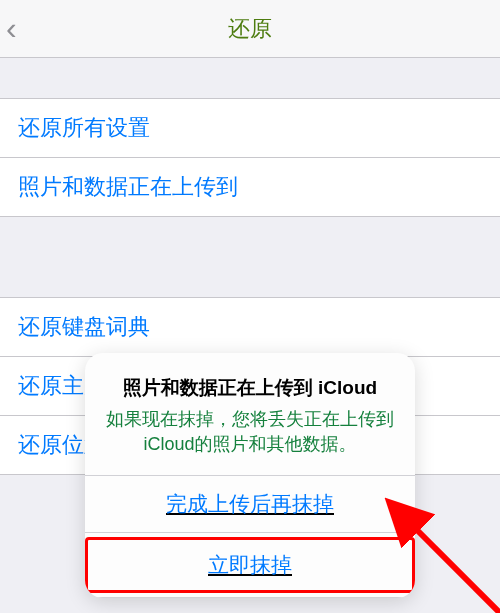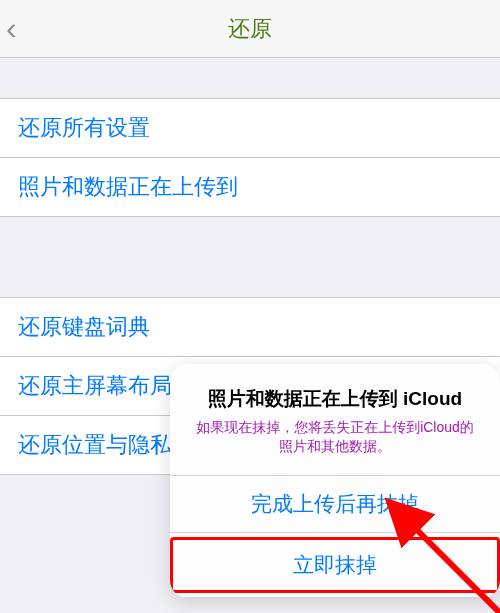--- a/index.html
+++ b/index.html
@@ -66,21 +66,21 @@
       height: 40px;
     }
     .overlay {
       position: absolute;
       top: 0;
       left: 0;
       right: 0;
       bottom: 0;
       display: flex;
       align-items: flex-end;
-      justify-content: flex-end;
+      justify-content: center;
       pointer-events: none;
     }
     .alert {
       width: 330px;
       background: #fdfdfd;
       border-radius: 18px;
       overflow: hidden;
       margin-bottom: 15px;
       box-shadow: 0 4px 20px rgba(0,0,0,0.15);
       pointer-events: auto;
@@ -89,26 +89,27 @@
       padding: 22px 20px 18px;
       text-align: center;
     }
     .alert-title {
       font-size: 19px;
       font-weight: 600;
       color: #000;
       margin-bottom: 6px;
     }
     .alert-message {
-      font-size: 14px;
-      color: #a21caf;
+      font-size: 18px;
+      color: #15803d;
       line-height: 1.4;
     }
     .alert-buttons {
       border-top: 1px solid #d1d1d6;
+      text-decoration: underline;
     }
     .alert-button {
       padding: 14px 0;
       text-align: center;
       font-size: 21px;
       color: #007aff;
       border-bottom: 1px solid #d1d1d6;
       position: relative;
     }
     .alert-button:last-child {

